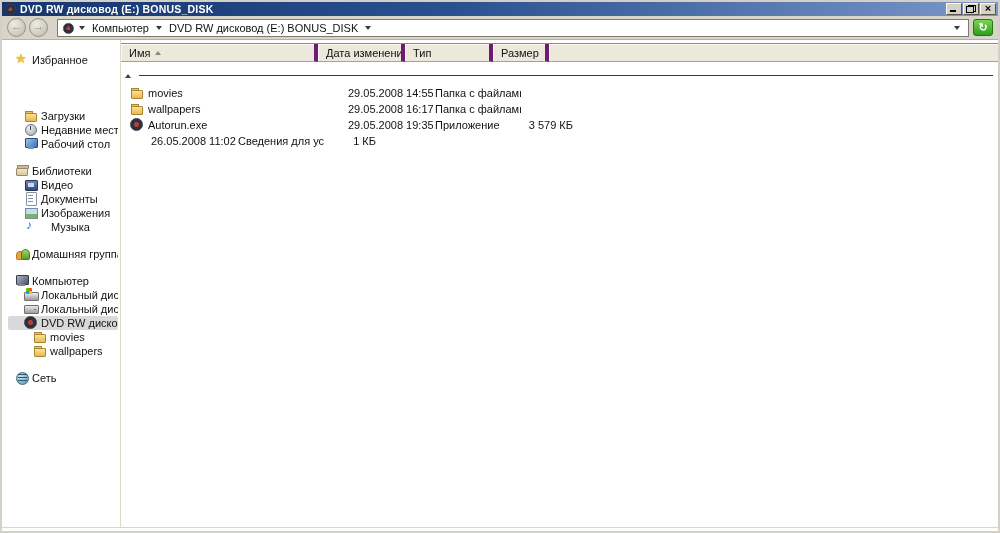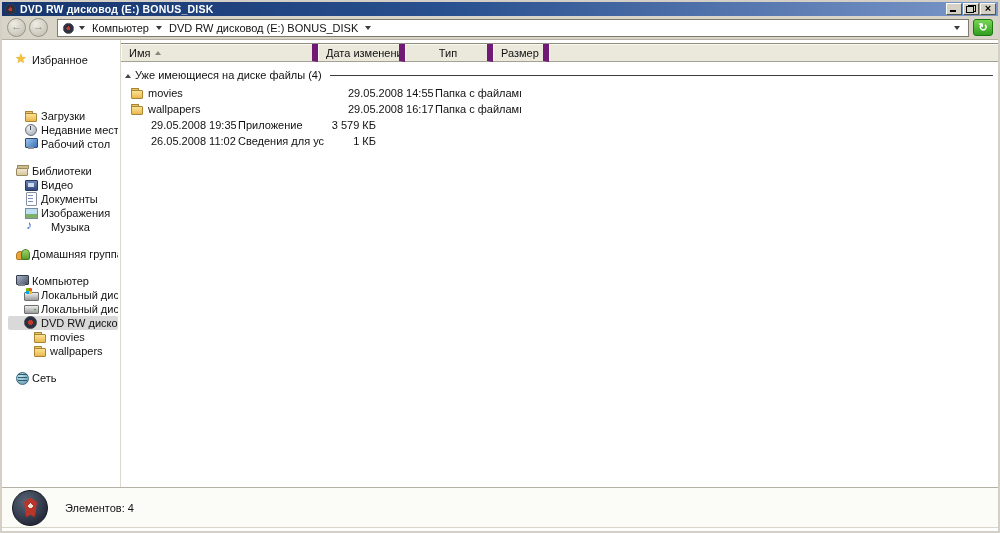--- a/index.html
+++ b/index.html
@@ -39,24 +39,24 @@
   
   .content{flex:1;display:flex;background:#fff;min-height:0;}
   .sidebar{width:119px;flex:0 0 119px;border-right:1px solid #dcd9cd;box-sizing:border-box;padding-top:13px;overflow:hidden;background:#fff;}
   .navitem{height:14px;line-height:14px;display:flex;align-items:center;gap:2px;margin:0 2px 0 6px;border-radius:2px;white-space:nowrap;overflow:hidden;cursor:default;}
   .navitem.sel{background:#d9d9d9;}
   .navlabel{overflow:hidden;white-space:nowrap;}
   .navgap{height:13px;}
 
   .filearea{flex:1;display:flex;flex-direction:column;background:#fff;min-width:0;padding-top:3px;}
   .colheaders{display:flex;height:18px;flex:0 0 18px;border-top:1px solid #8f8c80;}
-  .hcell{background:#ebe8dc;border-right:6px solid #701a75;border-bottom:1px solid #a5a295;box-shadow:inset 1px 1px 0 #fbf9f2;box-sizing:border-box;display:flex;align-items:center;padding:0 4px 0 8px;white-space:nowrap;overflow:hidden;}
+  .hcell{background:#ebe8dc;border-right:4px solid #701a75;border-bottom:1px solid #a5a295;box-shadow:inset 1px 1px 0 #fbf9f2;box-sizing:border-box;display:flex;align-items:center;padding:0 4px 0 8px;white-space:nowrap;overflow:hidden;}
   .hcell.c0{width:197px;flex:0 0 197px;}
   .hcell.c1{width:87px;flex:0 0 87px;}
-  .hcell.c2{width:88px;flex:0 0 88px;justify-content:center;}
+  .hcell.c2{width:88px;flex:0 0 88px;}
   .hcell.c3{width:56px;flex:0 0 56px;}
   .hcell.fill{flex:1;border-right:none;}
   .sortcaret{margin-left:5px;width:0;height:0;border-left:3px solid transparent;border-right:3px solid transparent;border-bottom:4px solid #8a877a;}
 
   .grouprow{display:flex;align-items:center;height:14px;margin:6px 5px 3px 4px;gap:4px;}
   .gtri{width:0;height:0;border-left:3px solid transparent;border-right:3px solid transparent;border-bottom:4px solid #444;margin-top:1px;}
   .gline{flex:1;height:1px;background:#3c3c3c;margin-left:4px;}
 
   .frow{display:flex;height:16px;align-items:center;}
   .fcell{box-sizing:border-box;white-space:nowrap;overflow:hidden;}
@@ -229,21 +229,20 @@
           <div class="hcell c2">
             <span>Тип</span>
           </div>
           <div class="hcell c3">
             <span>Размер</span>
           </div>
           <div class="hcell fill"></div>
         </div>
       <div class="grouprow">
         <span class="gtri"></span>
-        <span>Уже имеющиеся на диске файлы (4)</span>
         <span class="gline"></span>
       </div>
       <div id="rows">
           <div class="frow">
             <div class="fcell c0">
               <span class="ic ic-folder"></span>
               <span>movies</span>
             </div>
             <div class="fcell c1">29.05.2008 14:55</div>
             <div class="fcell c2">Папка с файлами</div>
@@ -252,32 +251,32 @@
           <div class="frow">
             <div class="fcell c0">
               <span class="ic ic-folder"></span>
               <span>wallpapers</span>
             </div>
             <div class="fcell c1">29.05.2008 16:17</div>
             <div class="fcell c2">Папка с файлами</div>
             <div class="fcell c3"></div>
           </div>
           <div class="frow">
+            <div class="fcell c0">
+              <span class="ic ic-exe"></span>
+              <span>Autorun.exe</span>
+            </div>
             <div class="fcell c1">29.05.2008 19:35</div>
             <div class="fcell c2">Приложение</div>
             <div class="fcell c3">3 579 КБ</div>
           </div>
           <div class="frow">
             <div class="fcell c1">26.05.2008 11:02</div>
             <div class="fcell c2">Сведения для уст…</div>
             <div class="fcell c3">1 КБ</div>
           </div>
         </div>
     </div>
   </div>
 
-  <div class="statusbar">
-    <span class="logo"></span>
-    <span>Элементов: 4</span>
-  </div>
   <div class="bottomstrip"></div>
 
 </div>
 
 </body></html>

